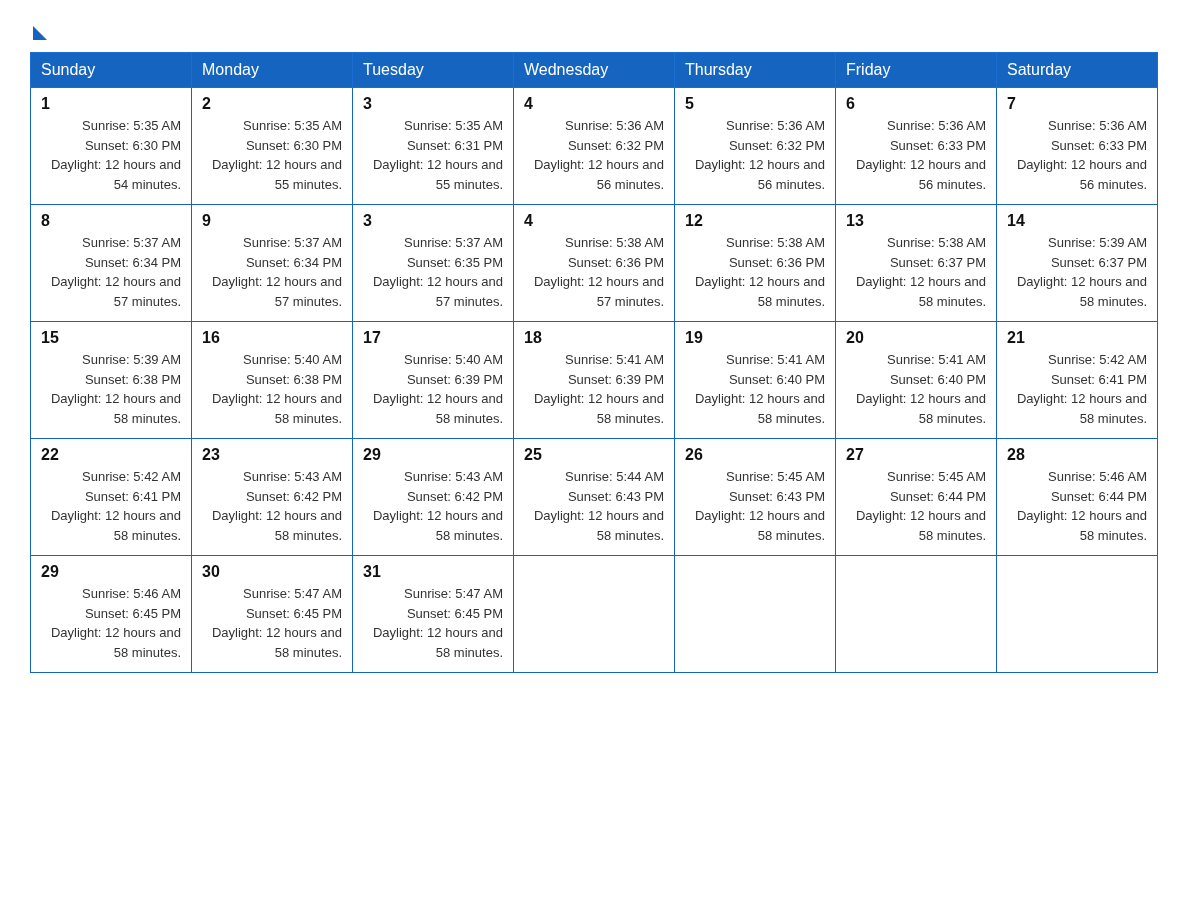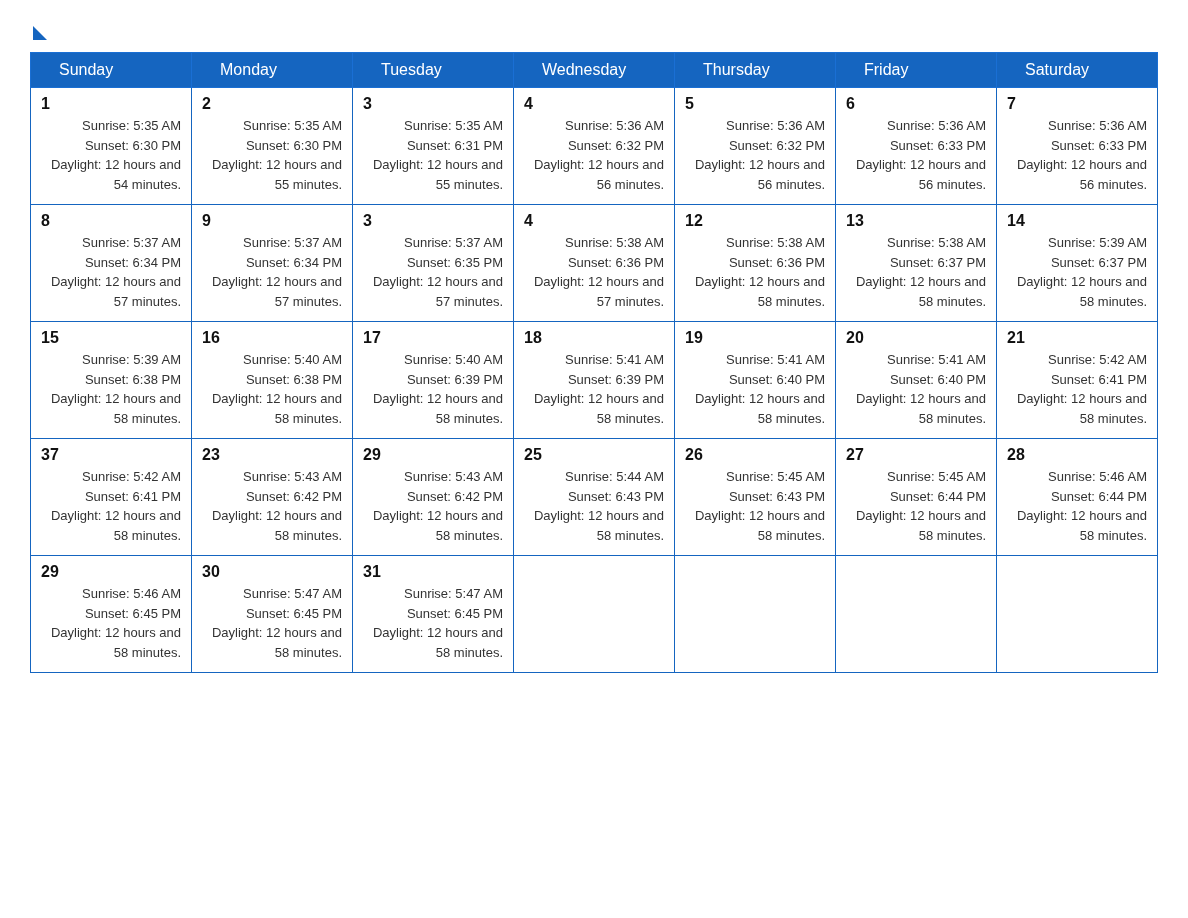--- a/index.html
+++ b/index.html
@@ -65,21 +65,21 @@
     .calendar-table {
       width: 100%;
       border-collapse: collapse;
       border: 1px solid #1565c0;
     }
     .calendar-table th {
       background-color: #1565c0;
       color: #fff;
       font-size: 16px;
       font-weight: normal;
-      padding: 8px 28px;
+      padding: 8px 10px;
       text-align: left;
       border: 1px solid #1a6fd4;
     }
     .calendar-table td {
       vertical-align: top;
       padding: 7px 10px 10px 10px;
       border: 1px solid #1565c0;
       font-size: 13px;
       color: #222;
       width: calc(100% / 7);
@@ -217,21 +217,21 @@
           <span class="day-num">20</span>
           <div class="day-info">Sunrise: 5:41 AM<br>Sunset: 6:40 PM<br>Daylight: 12 hours and 58 minutes.</div>
         </td>
         <td>
           <span class="day-num">21</span>
           <div class="day-info">Sunrise: 5:42 AM<br>Sunset: 6:41 PM<br>Daylight: 12 hours and 58 minutes.</div>
         </td>
       </tr>
       <tr>
         <td>
-          <span class="day-num">37</span>
+          <span class="day-num">22</span>
           <div class="day-info">Sunrise: 5:42 AM<br>Sunset: 6:41 PM<br>Daylight: 12 hours and 58 minutes.</div>
         </td>
         <td>
           <span class="day-num">23</span>
           <div class="day-info">Sunrise: 5:43 AM<br>Sunset: 6:42 PM<br>Daylight: 12 hours and 58 minutes.</div>
         </td>
         <td>
           <span class="day-num">29</span>
           <div class="day-info">Sunrise: 5:43 AM<br>Sunset: 6:42 PM<br>Daylight: 12 hours and 58 minutes.</div>
         </td>

